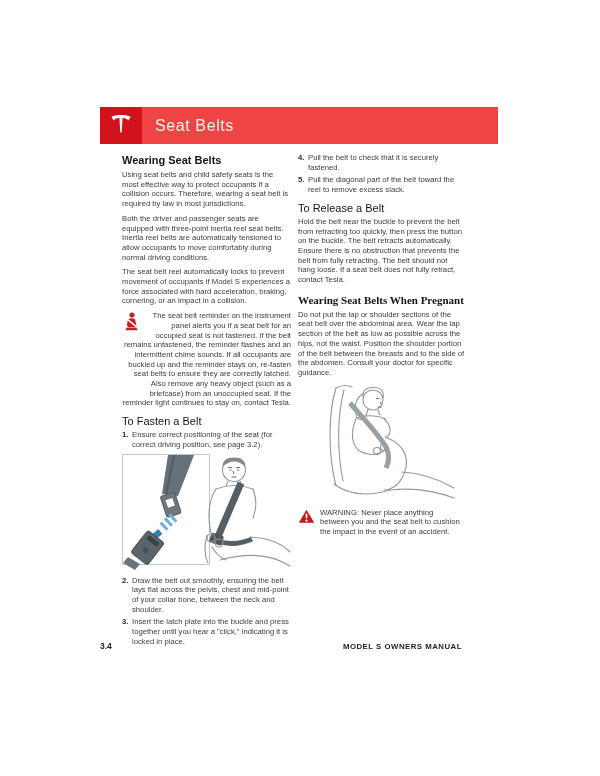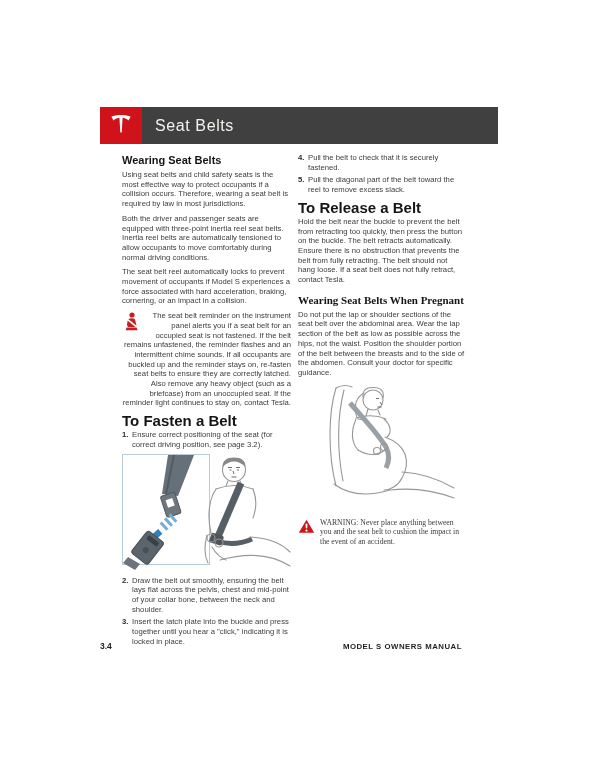--- a/index.html
+++ b/index.html
@@ -7,45 +7,45 @@
     width:600px; height:776px; background:#ffffff;
     font-family:"Liberation Sans", sans-serif;
     position:relative; overflow:hidden;
     -webkit-font-smoothing:antialiased;
   }
   .page { position:absolute; inset:0; background:#fff; }
 
   
   .header { position:absolute; left:100px; top:107px; width:398px; height:37px; display:flex; }
   .logo-box { width:42px; height:100%; background:#d0121a; display:flex; align-items:center; justify-content:center; }
-  .header-bar { flex:1; background:#404040; display:flex; align-items:center; }
+  .header-bar { flex:1; background:#ef4444; display:flex; align-items:center; }
   .header-title { color:#f3f2ee; font-size:16px; font-weight:400; padding-left:13px; letter-spacing:0.6px; }
 
   
   .col { position:absolute; font-size:7.7px; line-height:9.7px; color:#3c3c3c; }
   .col-left  { left:122px; top:155px; width:169px; }
   .col-right { left:298px; top:153px; width:167px; }
 
   .sec-heading { font-size:11px; line-height:11px; font-weight:bold; color:#151515; margin:0 0 4px 0; white-space:nowrap; }
-  .sub-heading { font-size:15px; line-height:10px; font-weight:bold; color:#151515; margin:8px 0 4px 0; }
+  .sub-heading { font-size:11px; line-height:10px; font-weight:normal; color:#151515; margin:8px 0 4px 0; }
   .para { margin:0 0 5px 0; }
 
   .note { margin:0 0 3px 0;text-align:right; }
   .note-icon { float:left; width:15px; height:19px; margin:1px 6px 2px 2px; }
 
   .steps { margin:0; }
   .step { display:flex; margin:0 0 3px 0; }
   .step-num { width:10px; font-weight:bold; flex-shrink:0; color:#2d2d2d; }
   .step-body { flex:1; }
 
   .figure1 { margin:4px 0 6px 0; }
   .figure1 svg, .figure2 svg { display:block; }
   .figure2 { margin:3px 0 5px 8px; }
 
-  .warning { display:flex; margin-top:17px;font-family:Liberation Serif, serif; }
+  .warning { display:flex; margin-top:7px; }
   .warning-icon { width:17px; flex-shrink:0; margin:1px 5px 0 0; }
   .warning-text { width:140px; }
 
   
   .footer { position:absolute; left:100px; top:641px; width:362px; display:flex; justify-content:space-between; align-items:baseline;gap:44px; }
   .page-number { font-size:8.5px; font-weight:bold; color:#1f1f1f; }
   .manual-title { font-size:7.8px; font-weight:bold; letter-spacing:0.5px; color:#1f1f1f; }
 
   .lineart { stroke:#979797; fill:none; stroke-width:1.1; stroke-linecap:round; stroke-linejoin:round; }
 </style>

